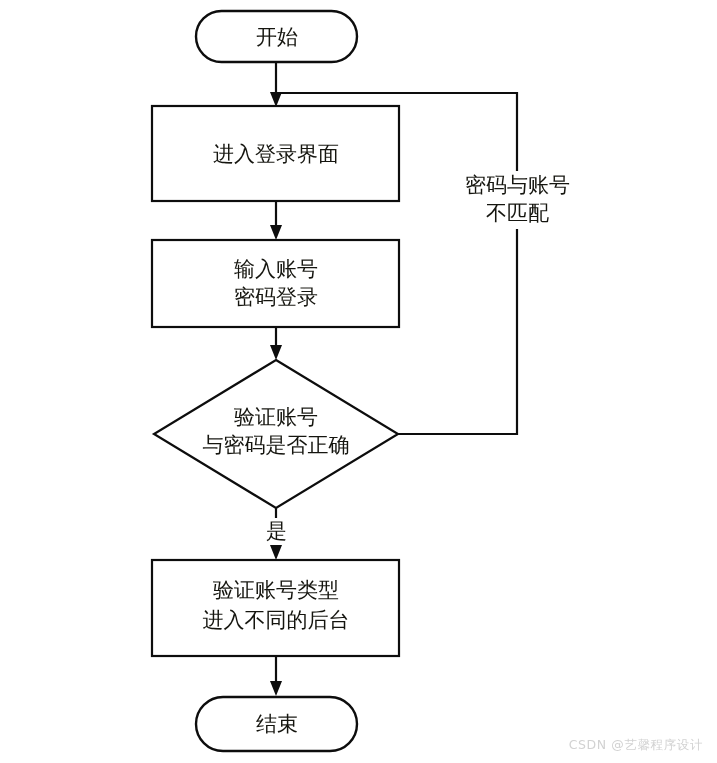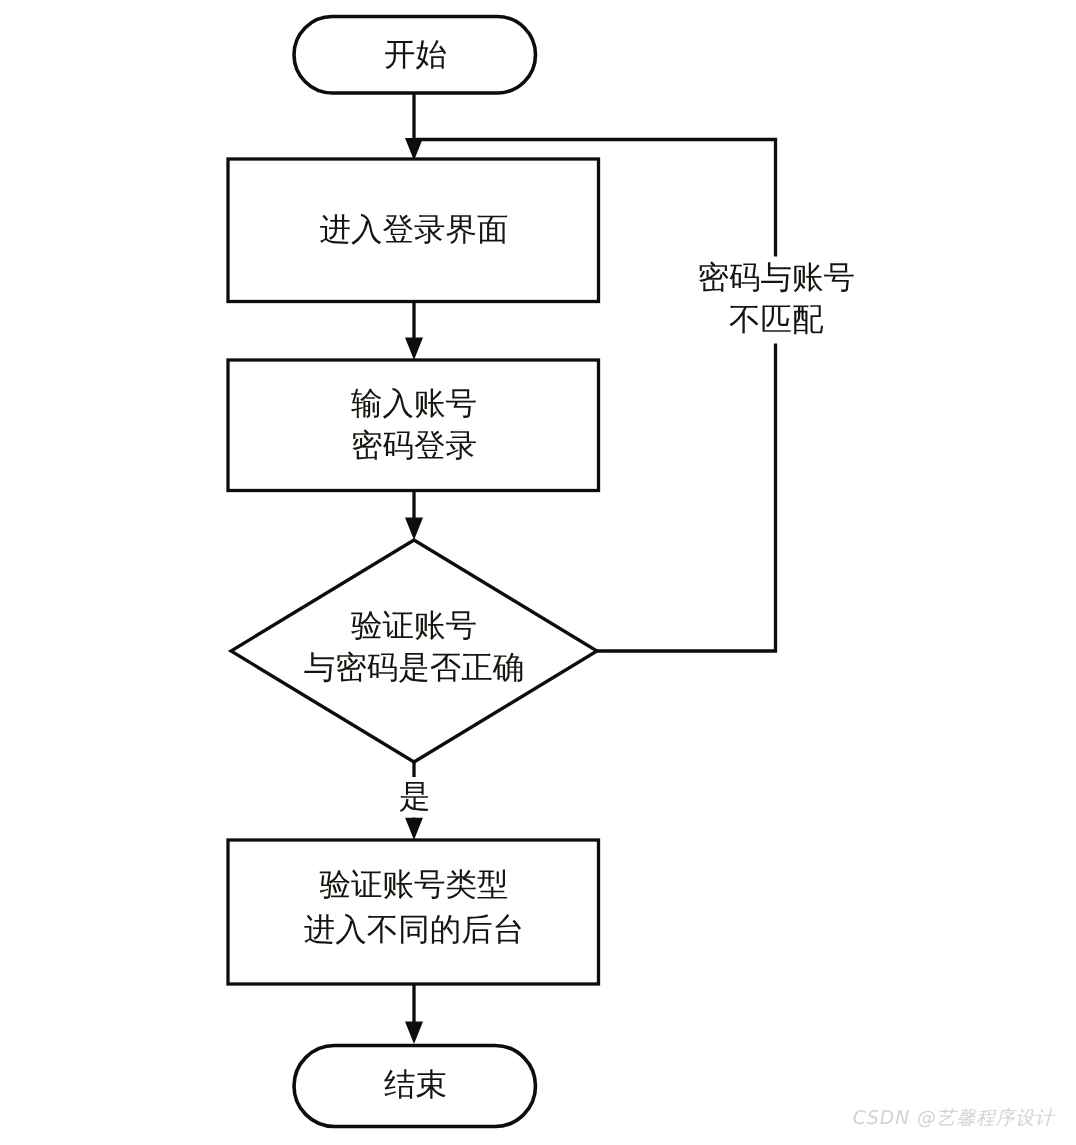--- a/index.html
+++ b/index.html
@@ -63,21 +63,20 @@
   .watermark-text {
     position: absolute;
     right: 14px;
     bottom: 9px;
     font-family: "DejaVu Sans", "Liberation Sans", sans-serif;
     font-size: 12.5px;
     color: #d2d2d2;
     letter-spacing: 0.6px;
     user-select: none;
     white-space: nowrap;
-    font-style: italic;
   }
 </style>
 </head>
 <body>
 
 <svg id="flow-canvas" viewBox="0 0 717 763" xmlns="http://www.w3.org/2000/svg">
 
   <path class="connector" d="M 276 62 L 276 99"></path>
   <polygon class="arrow-head" points="276,107 270,92 282,92"></polygon>
 

